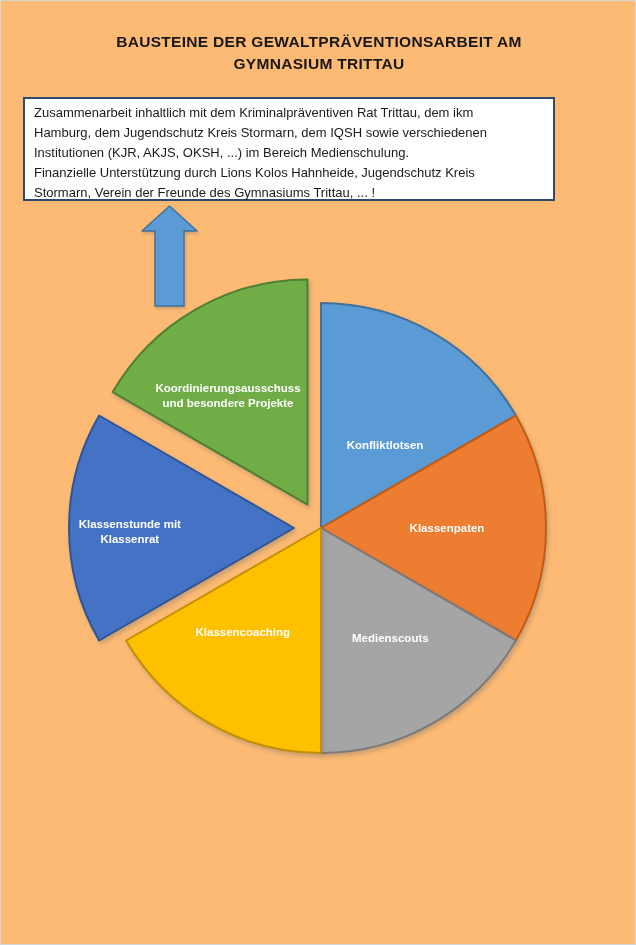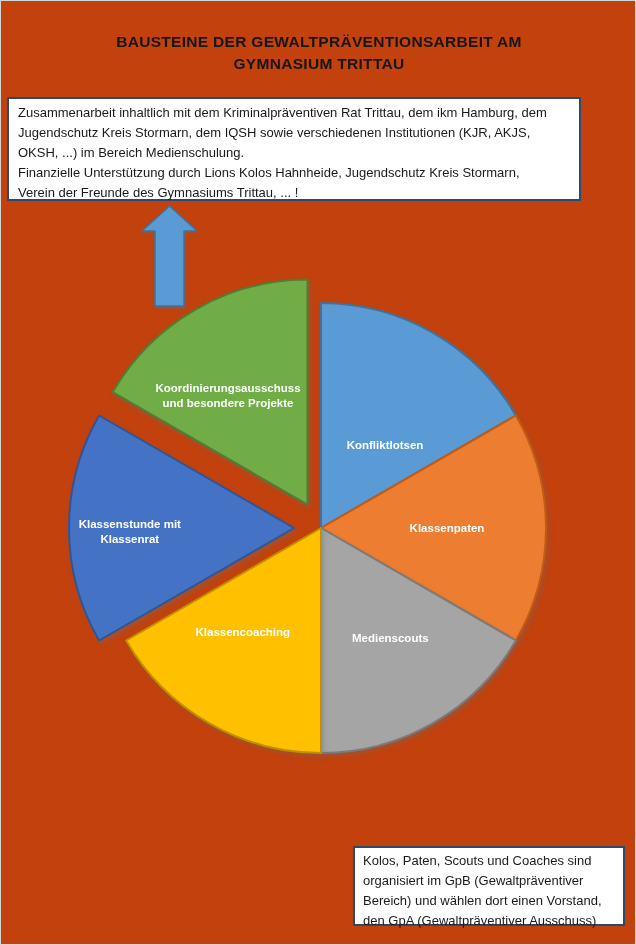--- a/index.html
+++ b/index.html
@@ -1,31 +1,31 @@
 <!DOCTYPE html>
 <html><head>
 <meta charset="utf-8">
 <style>
   html,body{margin:0;padding:0;background:#ffffff;}
   .page{
     position:relative;width:636px;height:945px;box-sizing:border-box;
-    background:#c2410c;border:1px solid #d6d6d6;overflow:hidden;
+    background:#fdba74;border:1px solid #d6d6d6;overflow:hidden;
     font-family:"Liberation Sans",sans-serif;color:#1a1a1a;
   }
   .title{
     position:absolute;top:30px;left:68px;width:500px;
     text-align:center;font-weight:bold;font-size:15.5px;line-height:22px;
     letter-spacing:.3px;color:#171717;
   }
   .info-box{
     position:absolute;box-sizing:border-box;background:#ffffff;
     border:2px solid #2c4a6e;font-size:13px;line-height:20px;
   }
   .info-box p{margin:0;}
-  .top-box{left:6px;top:96px;width:574px;height:104px;padding:4px 21px 4px 9px;}
+  .top-box{left:22px;top:96px;width:532px;height:104px;padding:4px 21px 4px 9px;}
   .bottom-box{left:352px;top:845px;width:272px;height:80px;padding:3px 8px;}
   .arrow-svg{position:absolute;left:141px;top:204px;width:55px;height:102px;overflow:visible;}
   .arrow-shape{filter:drop-shadow(1.5px 2px 1.5px rgba(110,110,110,.35));}
   .pie-svg{position:absolute;left:0;top:0;width:636px;height:945px;}
   .wedge{filter:drop-shadow(2px 3px 2px rgba(110,110,110,.35));}
   .slice-label{
     fill:#ffffff;font-weight:bold;font-size:11.5px;text-anchor:middle;
     font-family:"Liberation Sans",sans-serif;
   }
 </style>
@@ -53,17 +53,14 @@
       <path d="M 320.00 527.00 L 514.86 639.50 A 225 225 0 0 1 320.00 752.00 Z" fill="#a5a5a5" stroke="#7b7b7b" stroke-width="2" stroke-linejoin="round" class="wedge"></path>
       <text class="slice-label" fill="#ffffff"><tspan x="389.3" y="641.0">Medienscouts</tspan></text>
       <path d="M 320.00 527.00 L 320.00 752.00 A 225 225 0 0 1 125.14 639.50 Z" fill="#ffc000" stroke="#bf9000" stroke-width="2" stroke-linejoin="round" class="wedge"></path>
       <text class="slice-label" fill="#ffffff"><tspan x="241.8" y="635.0">Klassencoaching</tspan></text>
       <path d="M 293.00 527.00 L 98.14 639.50 A 225 225 0 0 1 98.14 414.50 Z" fill="#4472c4" stroke="#2f5597" stroke-width="2" stroke-linejoin="round" class="wedge"></path>
       <text class="slice-label" fill="#ffffff"><tspan x="128.8" y="526.5">Klassenstunde mit</tspan><tspan x="128.8" y="541.5">Klassenrat</tspan></text>
       <path d="M 306.50 503.62 L 111.64 391.12 A 225 225 0 0 1 306.50 278.62 Z" fill="#70ad47" stroke="#507e32" stroke-width="2" stroke-linejoin="round" class="wedge"></path>
       <text class="slice-label" fill="#ffffff"><tspan x="227.0" y="391.2">Koordinierungsausschuss</tspan><tspan x="227.0" y="406.2">und besondere  Projekte</tspan></text>
     </svg>
 
-  <div class="info-box bottom-box">
-    <p>Kolos, Paten, Scouts und Coaches sind organisiert im GpB (Gewaltpräventiver Bereich) und wählen dort einen Vorstand, den GpA (Gewaltpräventiver Ausschuss)</p>
-  </div>
 
 </div>
 
 </body></html>

